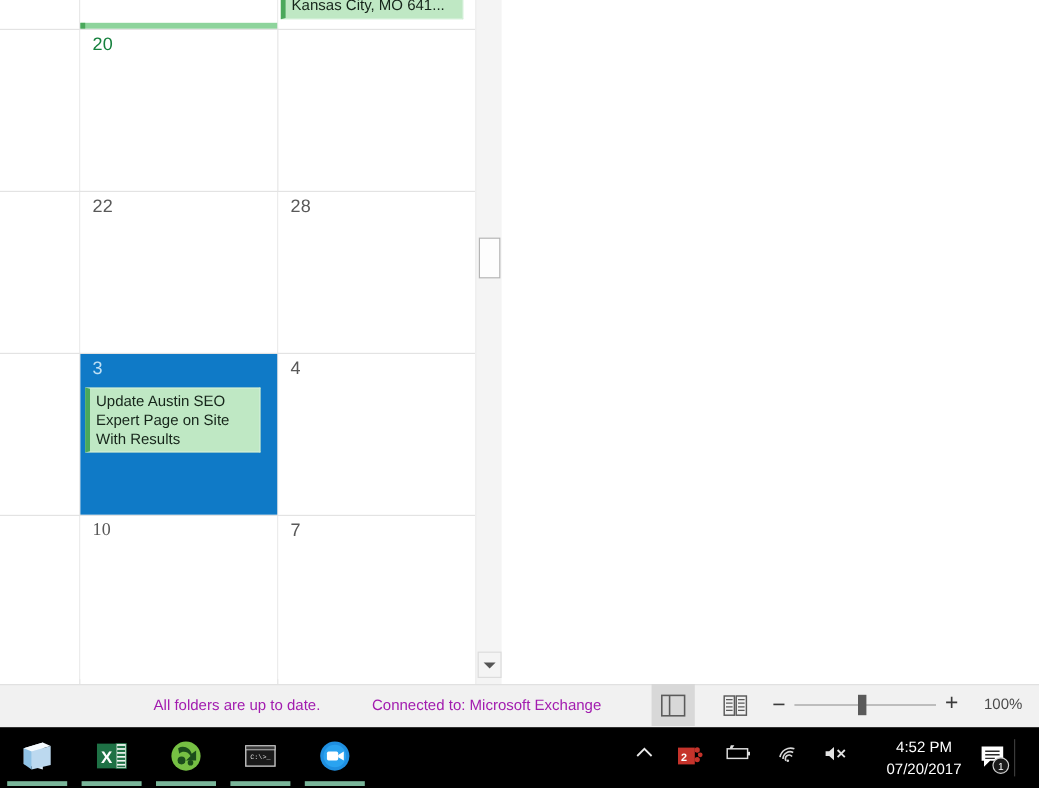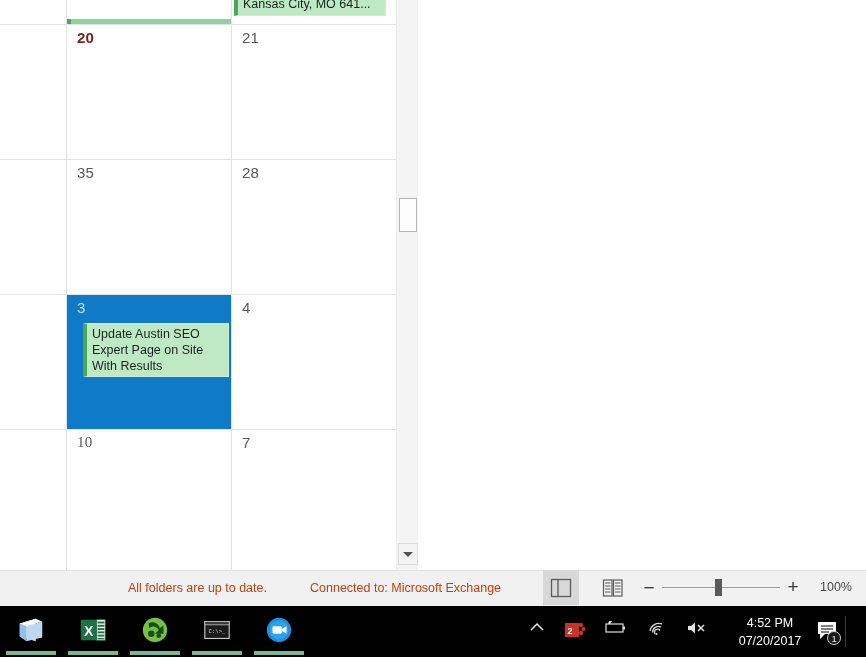--- a/index.html
+++ b/index.html
@@ -25,21 +25,21 @@
 
   .cal-cell {
     position: absolute; top: 0; bottom: 0;
     background: #ffffff;
   }
   .cal-cell.selected { background: #0f7ac7; }
   .cal-daynum {
     position: absolute; left: 10px; top: 4px;
     font-size: 15px; color: #595959; letter-spacing: 0.2px;
   }
-  .cal-daynum.bold { font-weight: bold; color: #7f1d1d; }
+  .cal-daynum.bold { font-weight: normal; color: #15803d; }
   .cal-daynum.on-selected { color: #bfe0f5; }
 
   
   .appt {
     position: absolute;
     background: #bfe8c4;
     border: 1px solid #cfeed4;
     border-left: 4px solid #4aa85b;
     font-size: 12.5px;
     color: #16251a;
@@ -81,21 +81,21 @@
   
   #right-rail {
     position:absolute; left: 428px; top: 0; width: 438px; height: 570px;
     background: #ffffff;
   }
 
   
   #statusbar {
     position: absolute; left: 0; top: 570px; width: 866px; height: 36px;
     background: #f1f1f1; border-top: 1px solid #e1e1e1;
-    font-size: 12.5px; color: #c2410c;
+    font-size: 12.5px; color: #a21caf;
   }
   #status-sync { position:absolute; left:128px; top:10px; white-space:nowrap; }
   #status-conn { position:absolute; left:310px; top:10px; white-space:nowrap;text-align:right; }
 
   #view-normal {
     position:absolute; left:543px; top:570px; width:36px; height:35px;
     background:#d8d8d8; display:flex; align-items:center; justify-content:center;
   }
   #view-reading {
     position:absolute; left:596px; top:570px; width:34px; height:35px;
@@ -171,42 +171,39 @@
         </div>
       </div>
     </div>
     <div class="cal-row-line" style="top:24px;"></div>
 
     <div class="cal-row" style="top:25px; height:134px;">
       <div class="cal-cell" style="left:0px; width:66px;"></div>
       <div class="cal-cell" style="left:67px; width:164px;">
         <div class="cal-daynum bold">20</div>
       </div>
-      <div class="cal-cell" style="left:232px; width:164px;">
-        <div class="cal-daynum">21</div>
-      </div>
     </div>
     <div class="cal-row-line" style="top:159px;"></div>
 
     <div class="cal-row" style="top:160px; height:134px;">
       <div class="cal-cell" style="left:0px; width:66px;"></div>
       <div class="cal-cell" style="left:67px; width:164px;">
-        <div class="cal-daynum">35</div>
+        <div class="cal-daynum">22</div>
       </div>
       <div class="cal-cell" style="left:232px; width:164px;text-align:center;">
         <div class="cal-daynum">28</div>
       </div>
     </div>
     <div class="cal-row-line" style="top:294px;"></div>
 
     <div class="cal-row" style="top:295px; height:134px;">
       <div class="cal-cell" style="left:0px; width:66px;"></div>
       <div class="cal-cell selected" style="left:67px; width:164px;">
         <div class="cal-daynum on-selected">3</div>
-        <div class="appt wrap" style="left:16px; top:28px; width:146px; height:54px;">
+        <div class="appt wrap" style="left:4px; top:28px; width:146px; height:54px;">
           <span>Update Austin SEO Expert Page on Site With Results</span>
         </div>
       </div>
       <div class="cal-cell" style="left:232px; width:164px;">
         <div class="cal-daynum">4</div>
       </div>
     </div>
     <div class="cal-row-line" style="top:429px;"></div>
 
     <div class="cal-row" style="top:430px; height:136px;">

